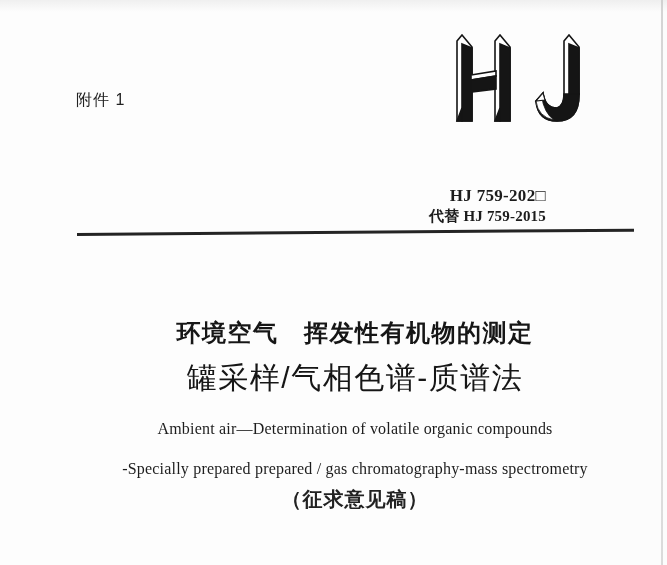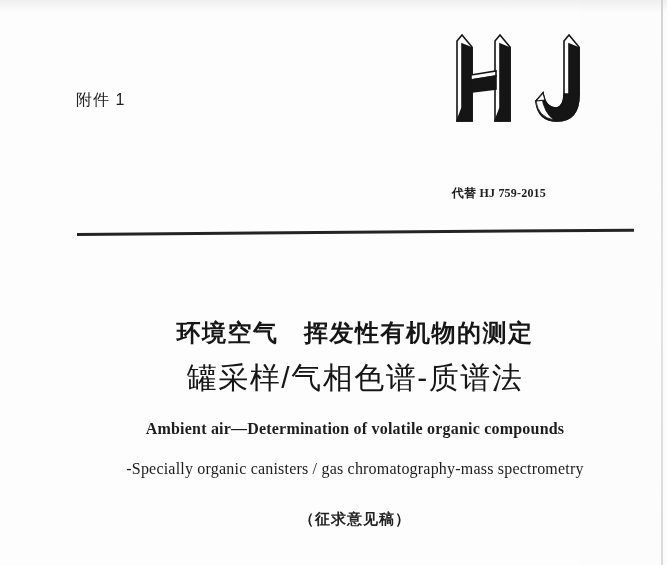--- a/index.html
+++ b/index.html
@@ -64,21 +64,21 @@
     line-height: 1.22;
   }
   .code-line1 {
     font-family: "Liberation Serif", serif;
     font-size: 17px;
     font-weight: 600;
     letter-spacing: 0.3px;
   }
   .code-line2 {
     font-family: "Liberation Serif", serif;
-    font-size: 12px;
+    font-size: 15px;
     font-weight: 600;
     letter-spacing: 0.2px;
   }
   .head-rule {
     position: absolute;
     left: 77px; top: 233px;
     width: 557px; height: 2.6px;
     background: #242424;
     transform: rotate(-0.45deg);
     transform-origin: left center;
@@ -108,40 +108,40 @@
     font-weight: 400;
     letter-spacing: 1.5px;
     color: #161616;
   }
   .title-en-1 {
     position: absolute;
     left: 0; top: 420px;
     width: 600px;
     font-family: "Liberation Serif", serif;
     font-size: 16px;
-    font-weight: 700;
+    font-weight: 400;
     letter-spacing: 0.2px;
     color: #1d1d1d;
   }
   .title-en-2 {
     position: absolute;
     left: 0; top: 460px;
     width: 600px;
     font-family: "Liberation Serif", serif;
     font-size: 16px;
     font-weight: 500;
     letter-spacing: 0.2px;
     color: #1d1d1d;
   }
   .draft-note {
     position: absolute;
-    left: 0; top: 510px;
+    left: 0; top: 486px;
     width: 600px;
     font-family: "Liberation Sans", "DejaVu Sans", sans-serif;
-    font-size: 15px;
+    font-size: 20px;
     font-weight: 700;
     letter-spacing: 1px;
     color: #222;
   }
 </style>
 </head>
 <body>
 
 <div class="page">
 
@@ -167,26 +167,27 @@
       <path d="M113,18 L118,12 L128,24 L128,72 Q128,98 106,98 Q87,98 85,78 L92,70 Q94,85 106,85 Q113,83 113,72 Z" fill="#ffffff"></path>
       <path d="M118,21 L128,25 L128,71 L118,71 Z" fill="#151515"></path>
       <path d="M128,71 Q128,98 106,98 Q87,98 85,78 L92,70 Q94,85 106,85 Q113,83 113,71 Z" fill="#151515"></path>
       <path d="M85,78 Q87,94 103,97 Q93,90 90.5,73 Z" fill="#ffffff" stroke-width="0.8"></path>
       <path d="M85,78 L92,70 L94,77 Z" fill="#ffffff" stroke-width="1.1"></path>
     </g>
   </svg>
 
 
   <div class="code-block">
+    <div class="code-line1">HJ 759-202□</div>
     <div class="code-line2">代替 HJ  759-2015</div>
   </div>
 
   <div class="head-rule"></div>
 
   <div class="content">
     <div class="title-zh-1">环境空气　挥发性有机物的测定</div>
     <div class="title-zh-2">罐采样/气相色谱-质谱法</div>
     <div class="title-en-1">Ambient air—Determination of volatile organic compounds</div>
-    <div class="title-en-2">-Specially organic canisters / gas chromatography-mass spectrometry</div>
+    <div class="title-en-2">-Specially prepared prepared / gas chromatography-mass spectrometry</div>
     <div class="draft-note">（征求意见稿）</div>
   </div>
 
 </div>
 
 </body></html>

